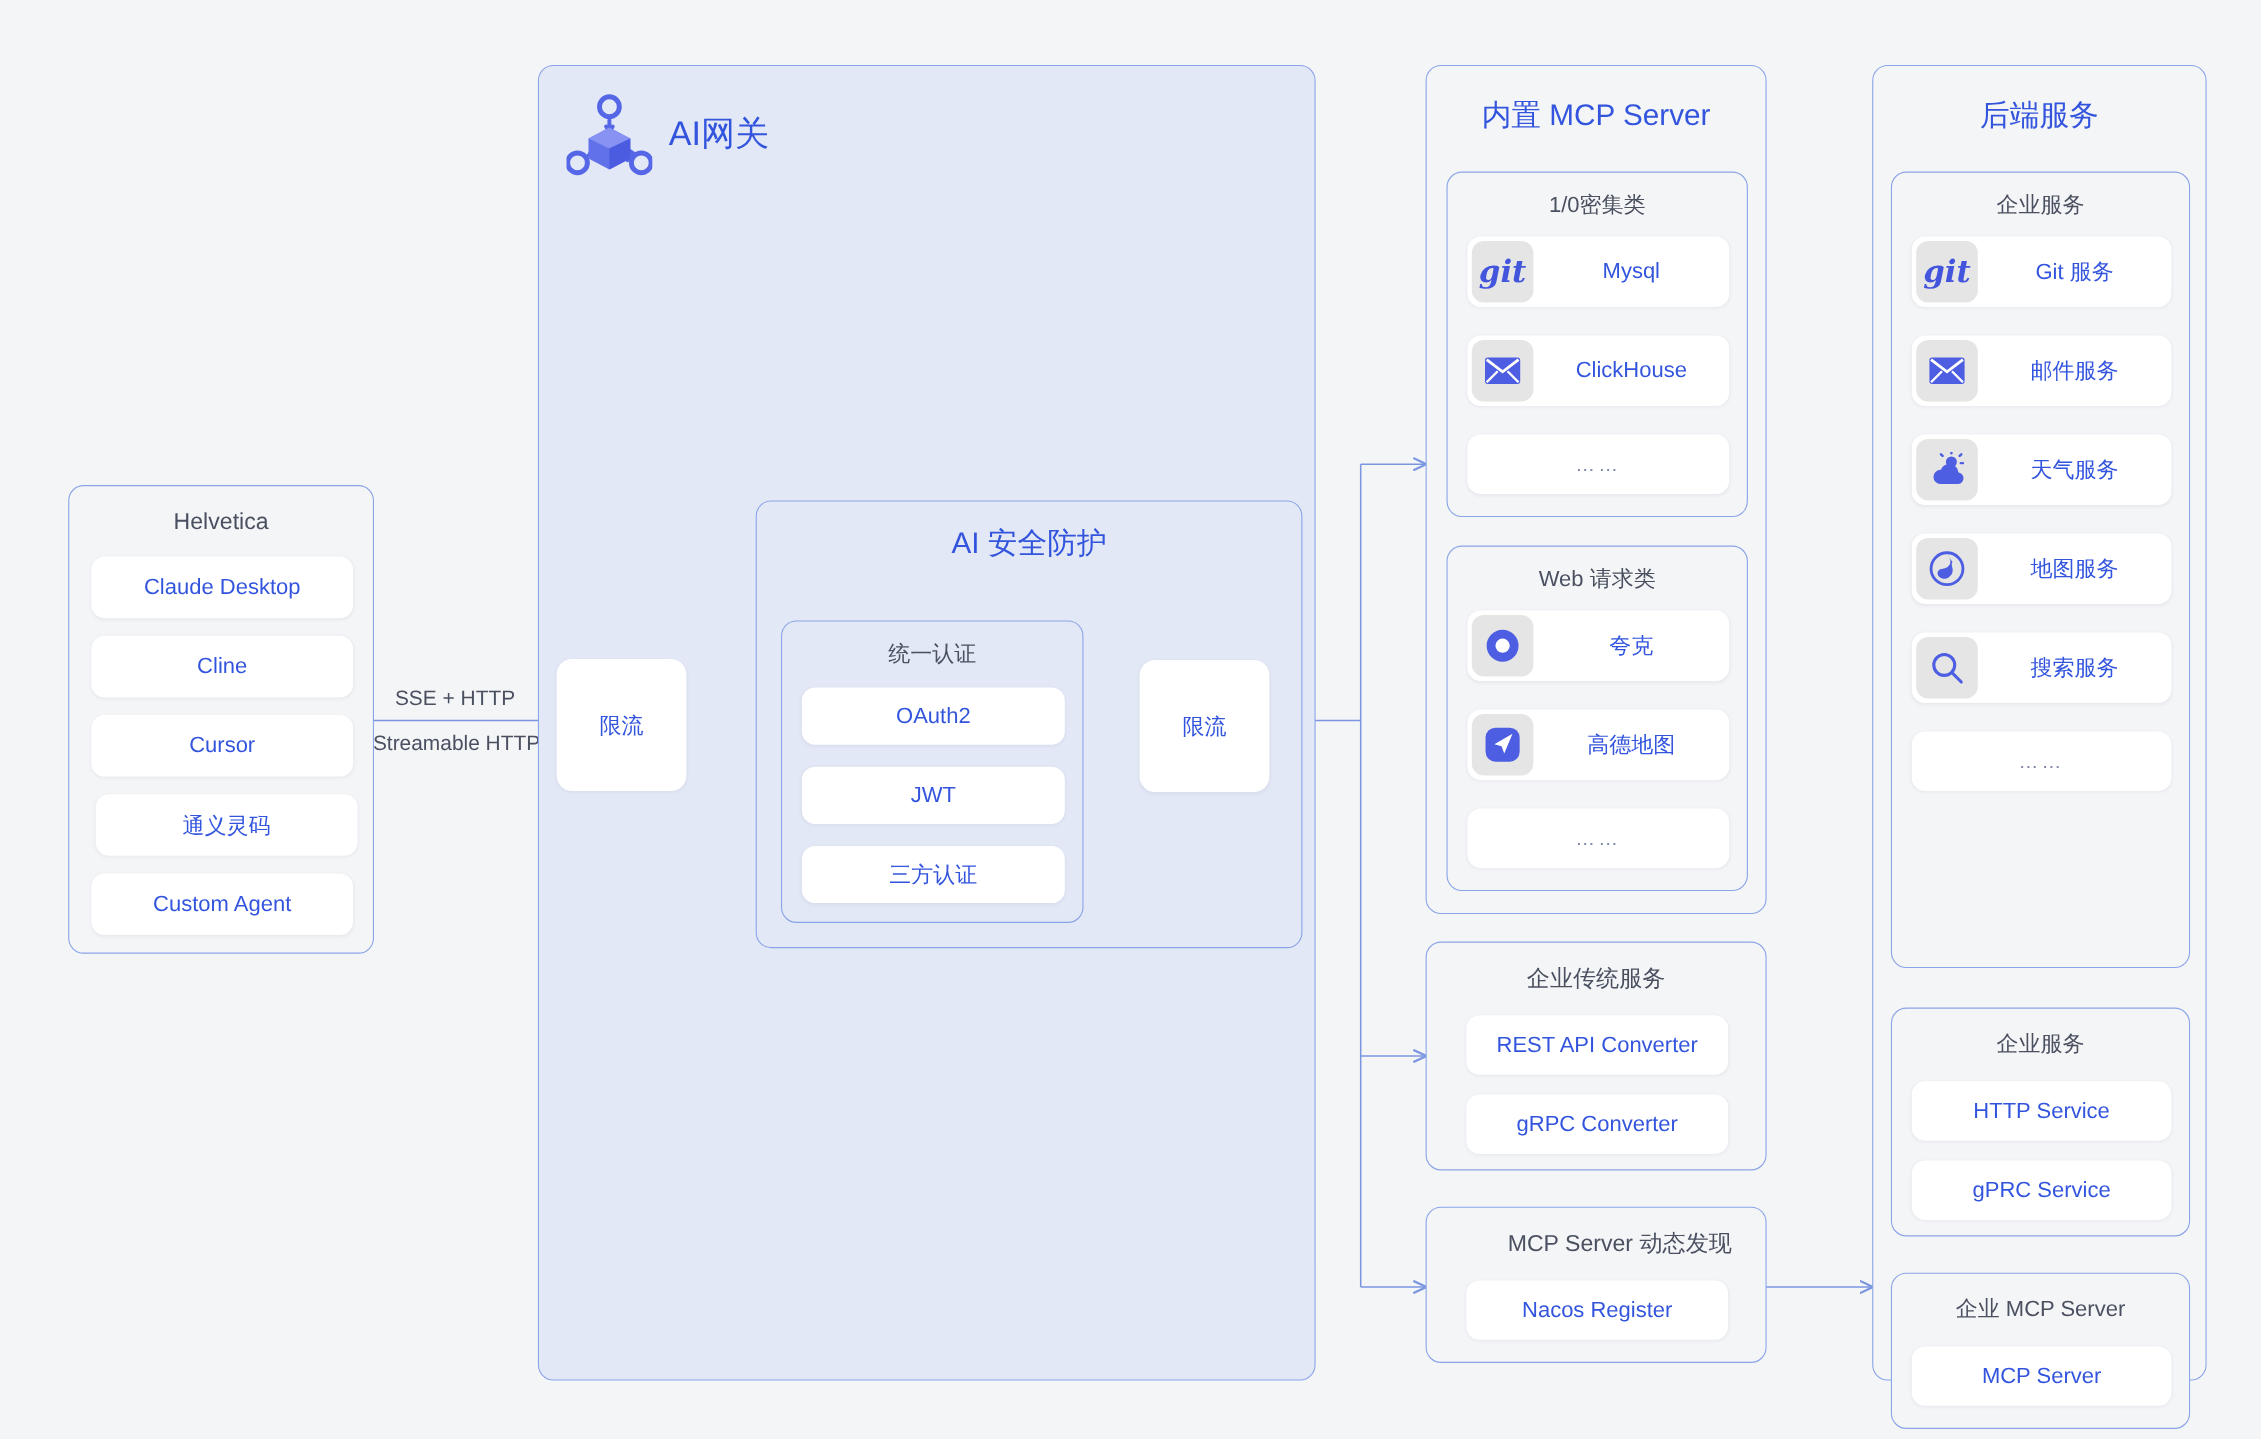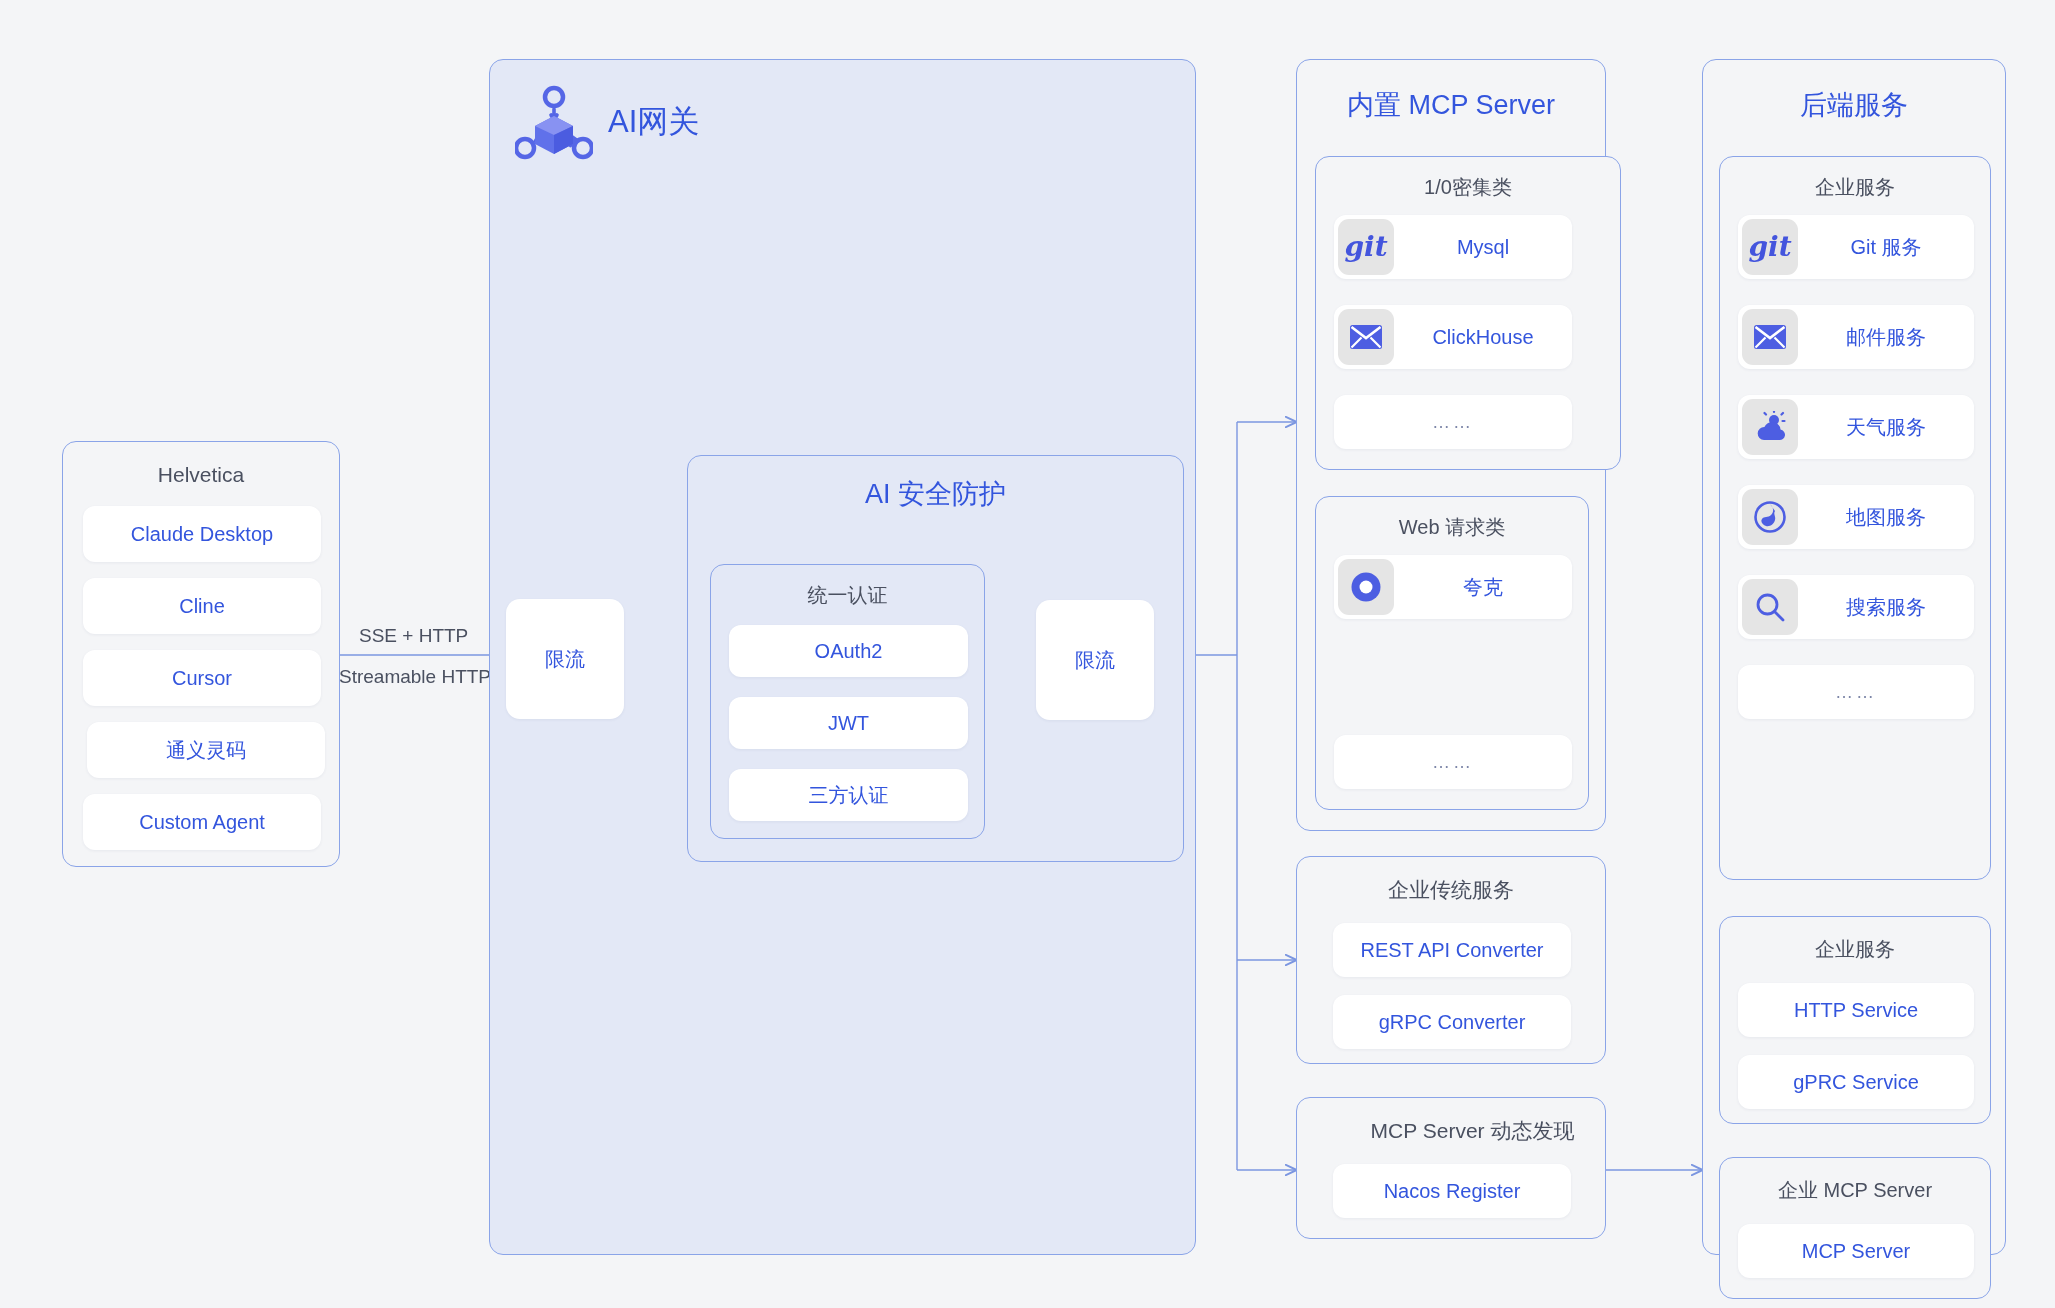--- a/index.html
+++ b/index.html
@@ -176,21 +176,21 @@
 
       <div class="item" style="position:absolute; left:348px; top:144px; width:118px; height:120px; border-radius:14px;">
         <span class="label">限流</span>
       </div>
     </div>
   </div>
 
   <div class="panel" style="left:1296px; top:59px; width:310px; height:772px;">
     <div class="panel-title mid" style="margin-top:32px;">内置 MCP Server</div>
 
-    <div class="panel" style="left:18px; top:96px; width:306px; height:314px;">
+    <div class="panel" style="left:18px; top:96px; width:274px; height:314px;">
       <div class="panel-title" style="margin-top:20px; font-size:20px;">1/0密集类</div>
 
       <div class="item with-icon" style="position:absolute; left:18px; top:58px; width:238px; height:64px;">
         <span class="icon-box">
             <span class="git-glyph">git</span>
           </span>
         <span class="label">Mysql</span>
       </div>
 
       <div class="item with-icon" style="position:absolute; left:18px; top:148px; width:238px; height:64px;">
@@ -215,20 +215,29 @@
       <div class="item with-icon" style="position:absolute; left:18px; top:58px; width:238px; height:64px;">
         <span class="icon-box">
           <svg width="34" height="34" viewBox="0 0 34 34">
             <circle cx="17" cy="17" r="14.5" fill="#4d5ee2"></circle>
             <circle cx="17" cy="17" r="6.5" fill="#ffffff"></circle>
           </svg>
         </span>
         <span class="label">夸克</span>
       </div>
 
+      <div class="item with-icon" style="position:absolute; left:18px; top:148px; width:238px; height:64px;">
+        <span class="icon-box">
+          <svg width="34" height="34" viewBox="0 0 34 34">
+            <rect x="1.5" y="1.5" width="31" height="31" rx="9" fill="#4d5ee2"></rect>
+            <path d="M26 7 L9.5 16.5 L16 18.5 L18.5 25 Z" fill="#ffffff"></path>
+          </svg>
+        </span>
+        <span class="label">高德地图</span>
+      </div>
 
       <div class="item" style="position:absolute; left:18px; top:238px; width:238px; height:54px;">
         <span class="dots">……</span>
       </div>
     </div>
   </div>
 
   <div class="panel" style="left:1296px; top:856px; width:310px; height:208px;">
     <div class="panel-title" style="margin-top:22px;">企业传统服务</div>
     <div class="item" style="position:absolute; left:36px; top:66px; width:238px; height:54px;">

